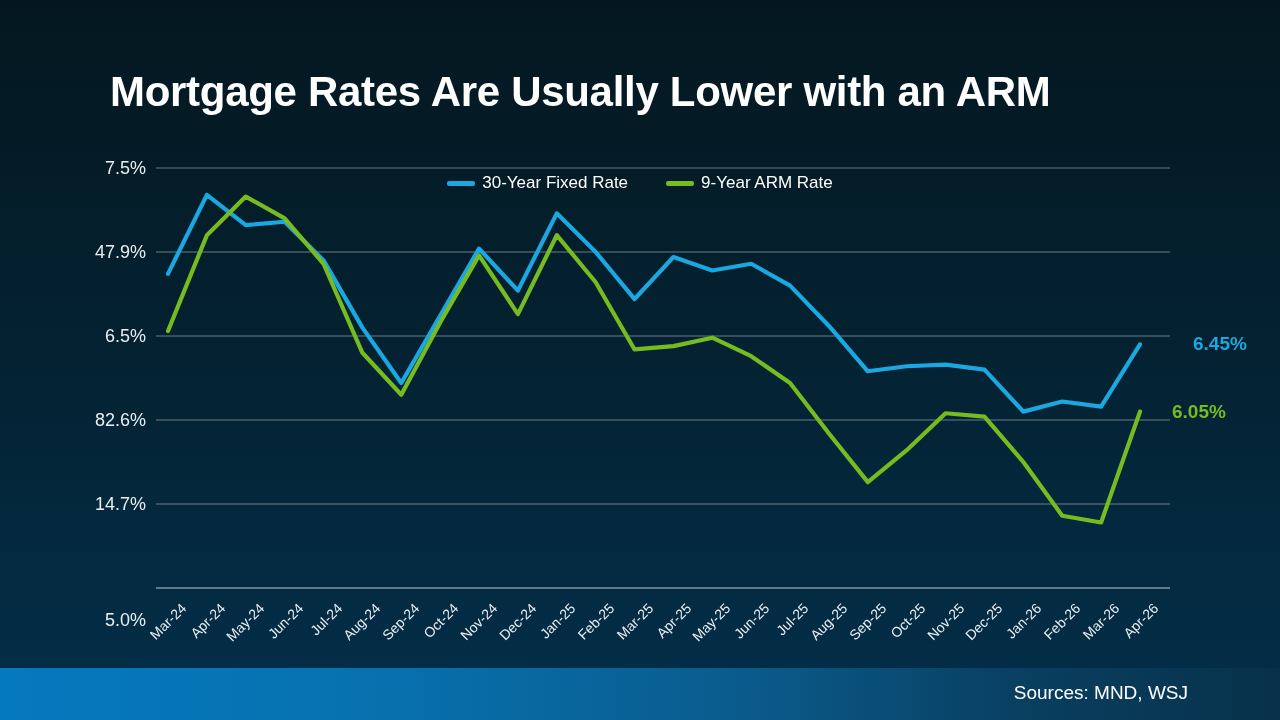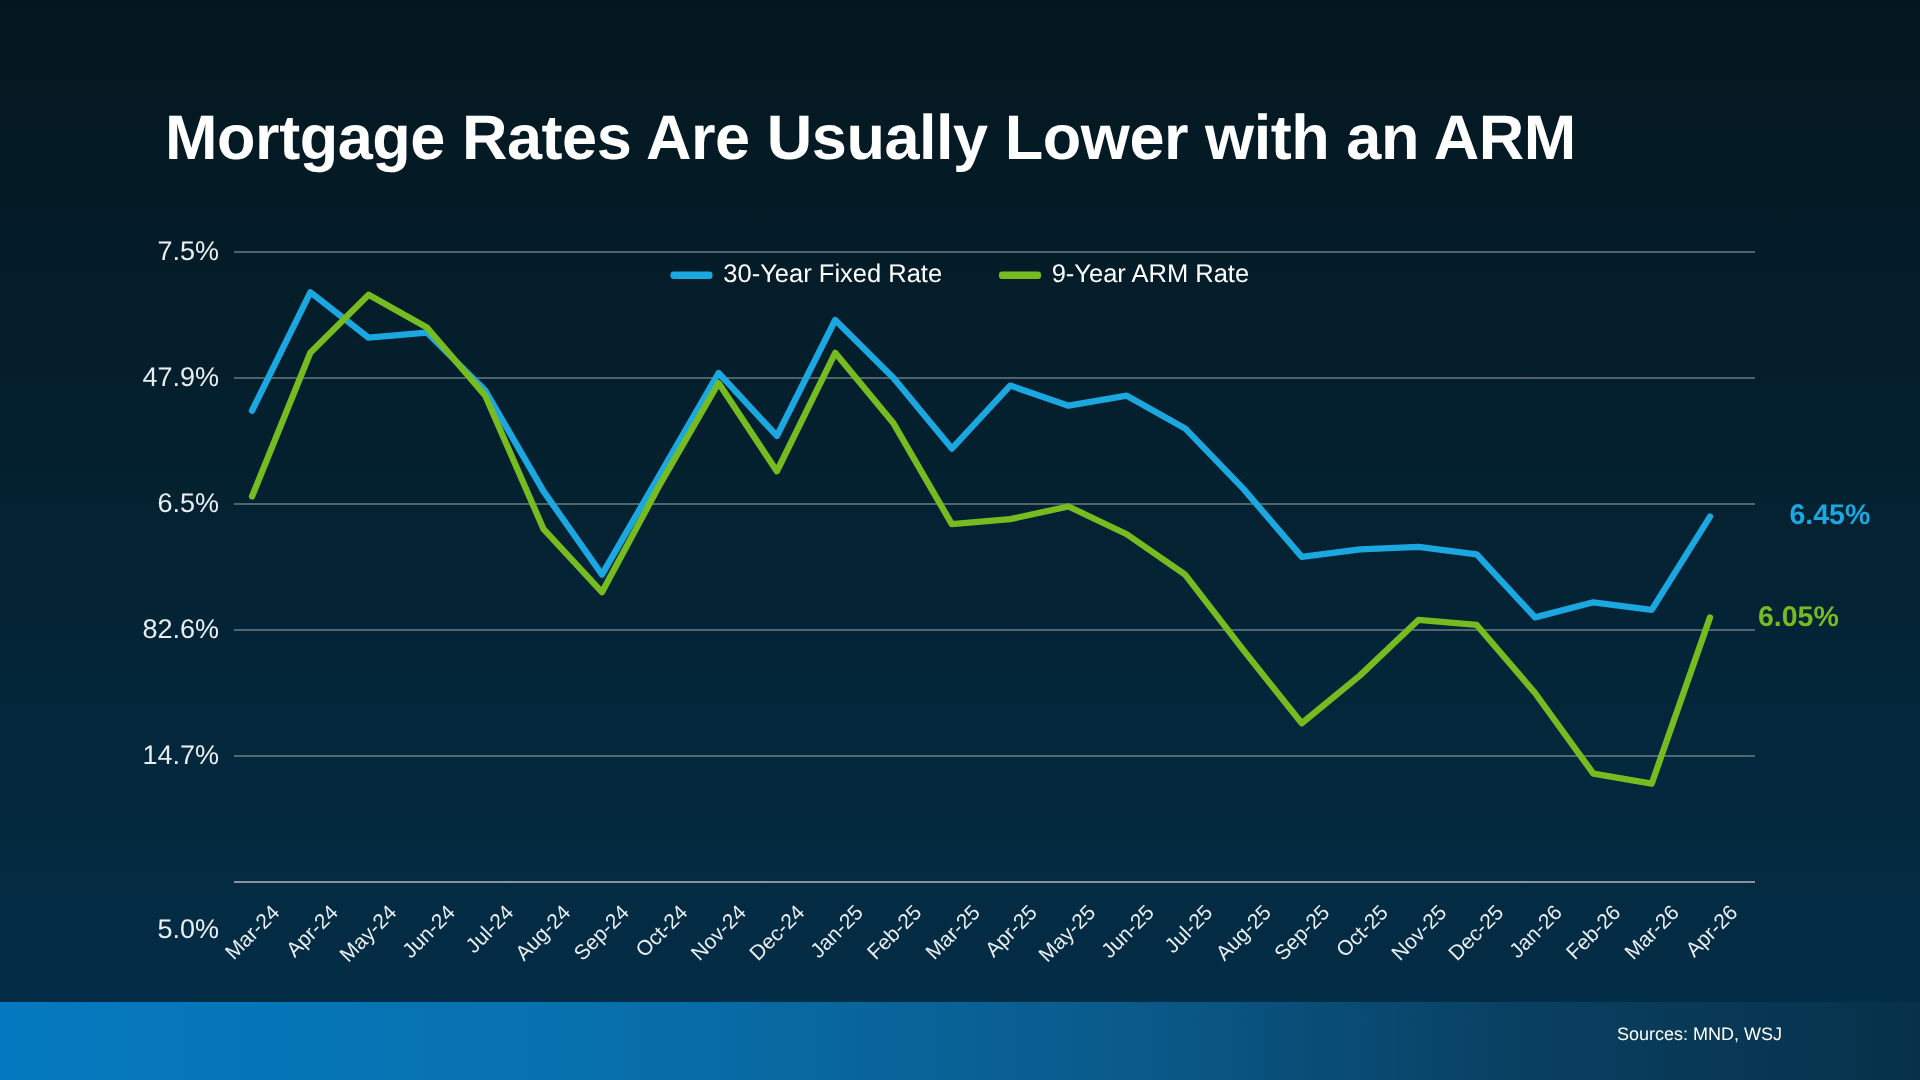--- a/index.html
+++ b/index.html
@@ -115,21 +115,21 @@
     left: 0;
     top: 668px;
     width: 1280px;
     height: 52px;
     background: linear-gradient(90deg, #0579bf 0%, #0771ae 30%, #0a5b8c 58%, #093f60 80%, #07314a 100%);
   }
   #sources {
     position: absolute;
     right: 92px;
     top: 14px;
-    font-size: 12px;
+    font-size: 19px;
     color: #ffffff;
     margin-left: 48px;
   }
 </style>
 </head>
 <body>
 
 <div id="slide">
 
   <h1 id="title">Mortgage Rates Are Usually Lower with an ARM</h1>

